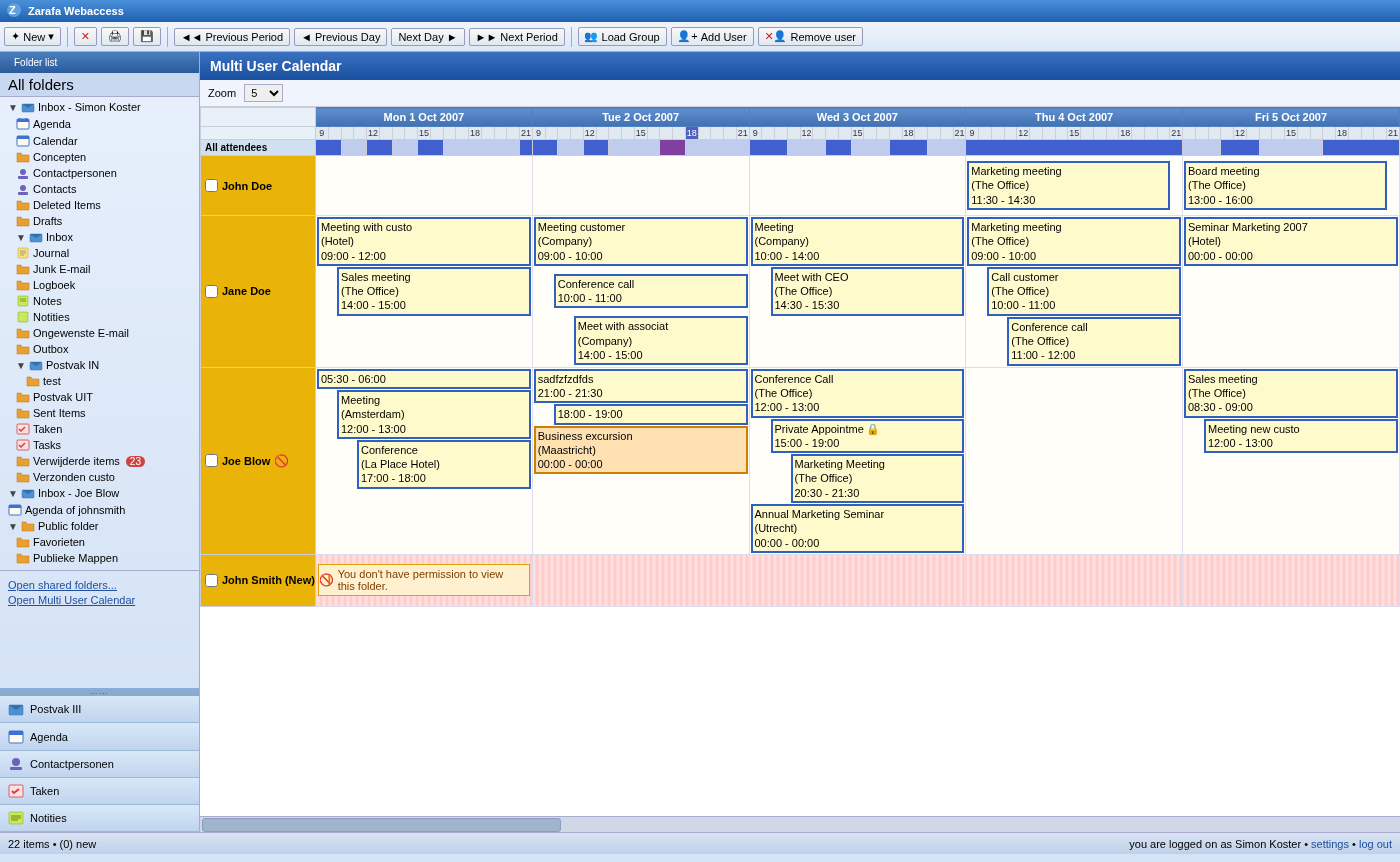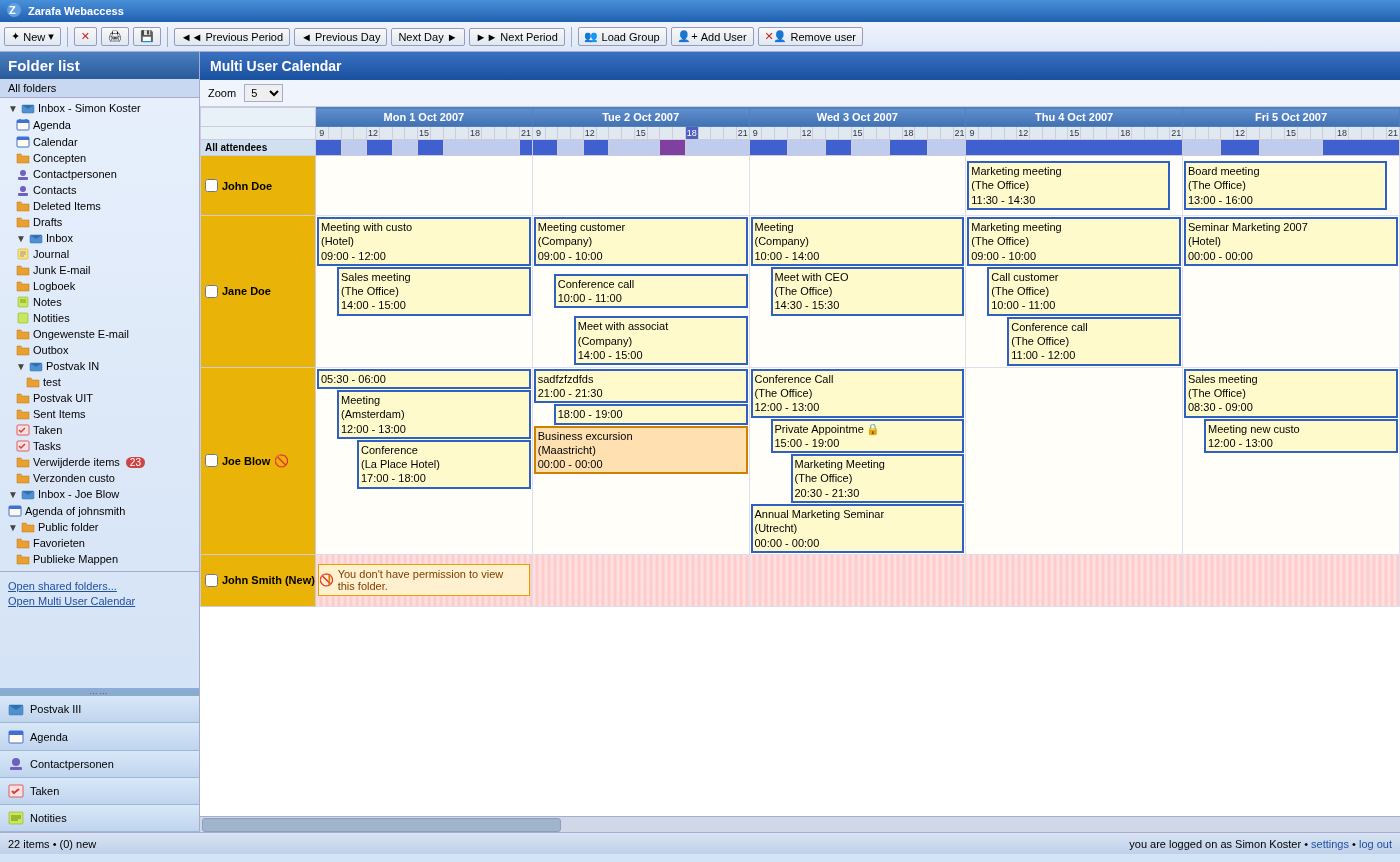--- a/index.html
+++ b/index.html
@@ -54,28 +54,28 @@
       min-width: 200px;
       background: linear-gradient(to bottom, #e8f0fc, #d0e0f4);
       border-right: 1px solid #aac;
       display: flex;
       flex-direction: column;
       overflow: hidden;
     }
     #sidebar-header {
       background: linear-gradient(to bottom, #4a7fc0, #2a5a9a);
       color: white;
-      font-weight: bold;
-      font-size: 15px;
-      padding: 5px 8px;
+      font-weight: normal;
+      font-size: 10px;
+      padding: 5px 14px;
     }
     #all-folders {
       background: #c8d8f0;
       padding: 3px 8px;
-      font-size: 11px;
+      font-size: 15px;
       border-bottom: 1px solid #aac;
     }
     #folder-tree {
       flex: 1;
       overflow-y: auto;
       overflow-x: hidden;
       padding: 2px 0;
     }
     .folder-item {
       padding: 2px 4px 2px 8px;

